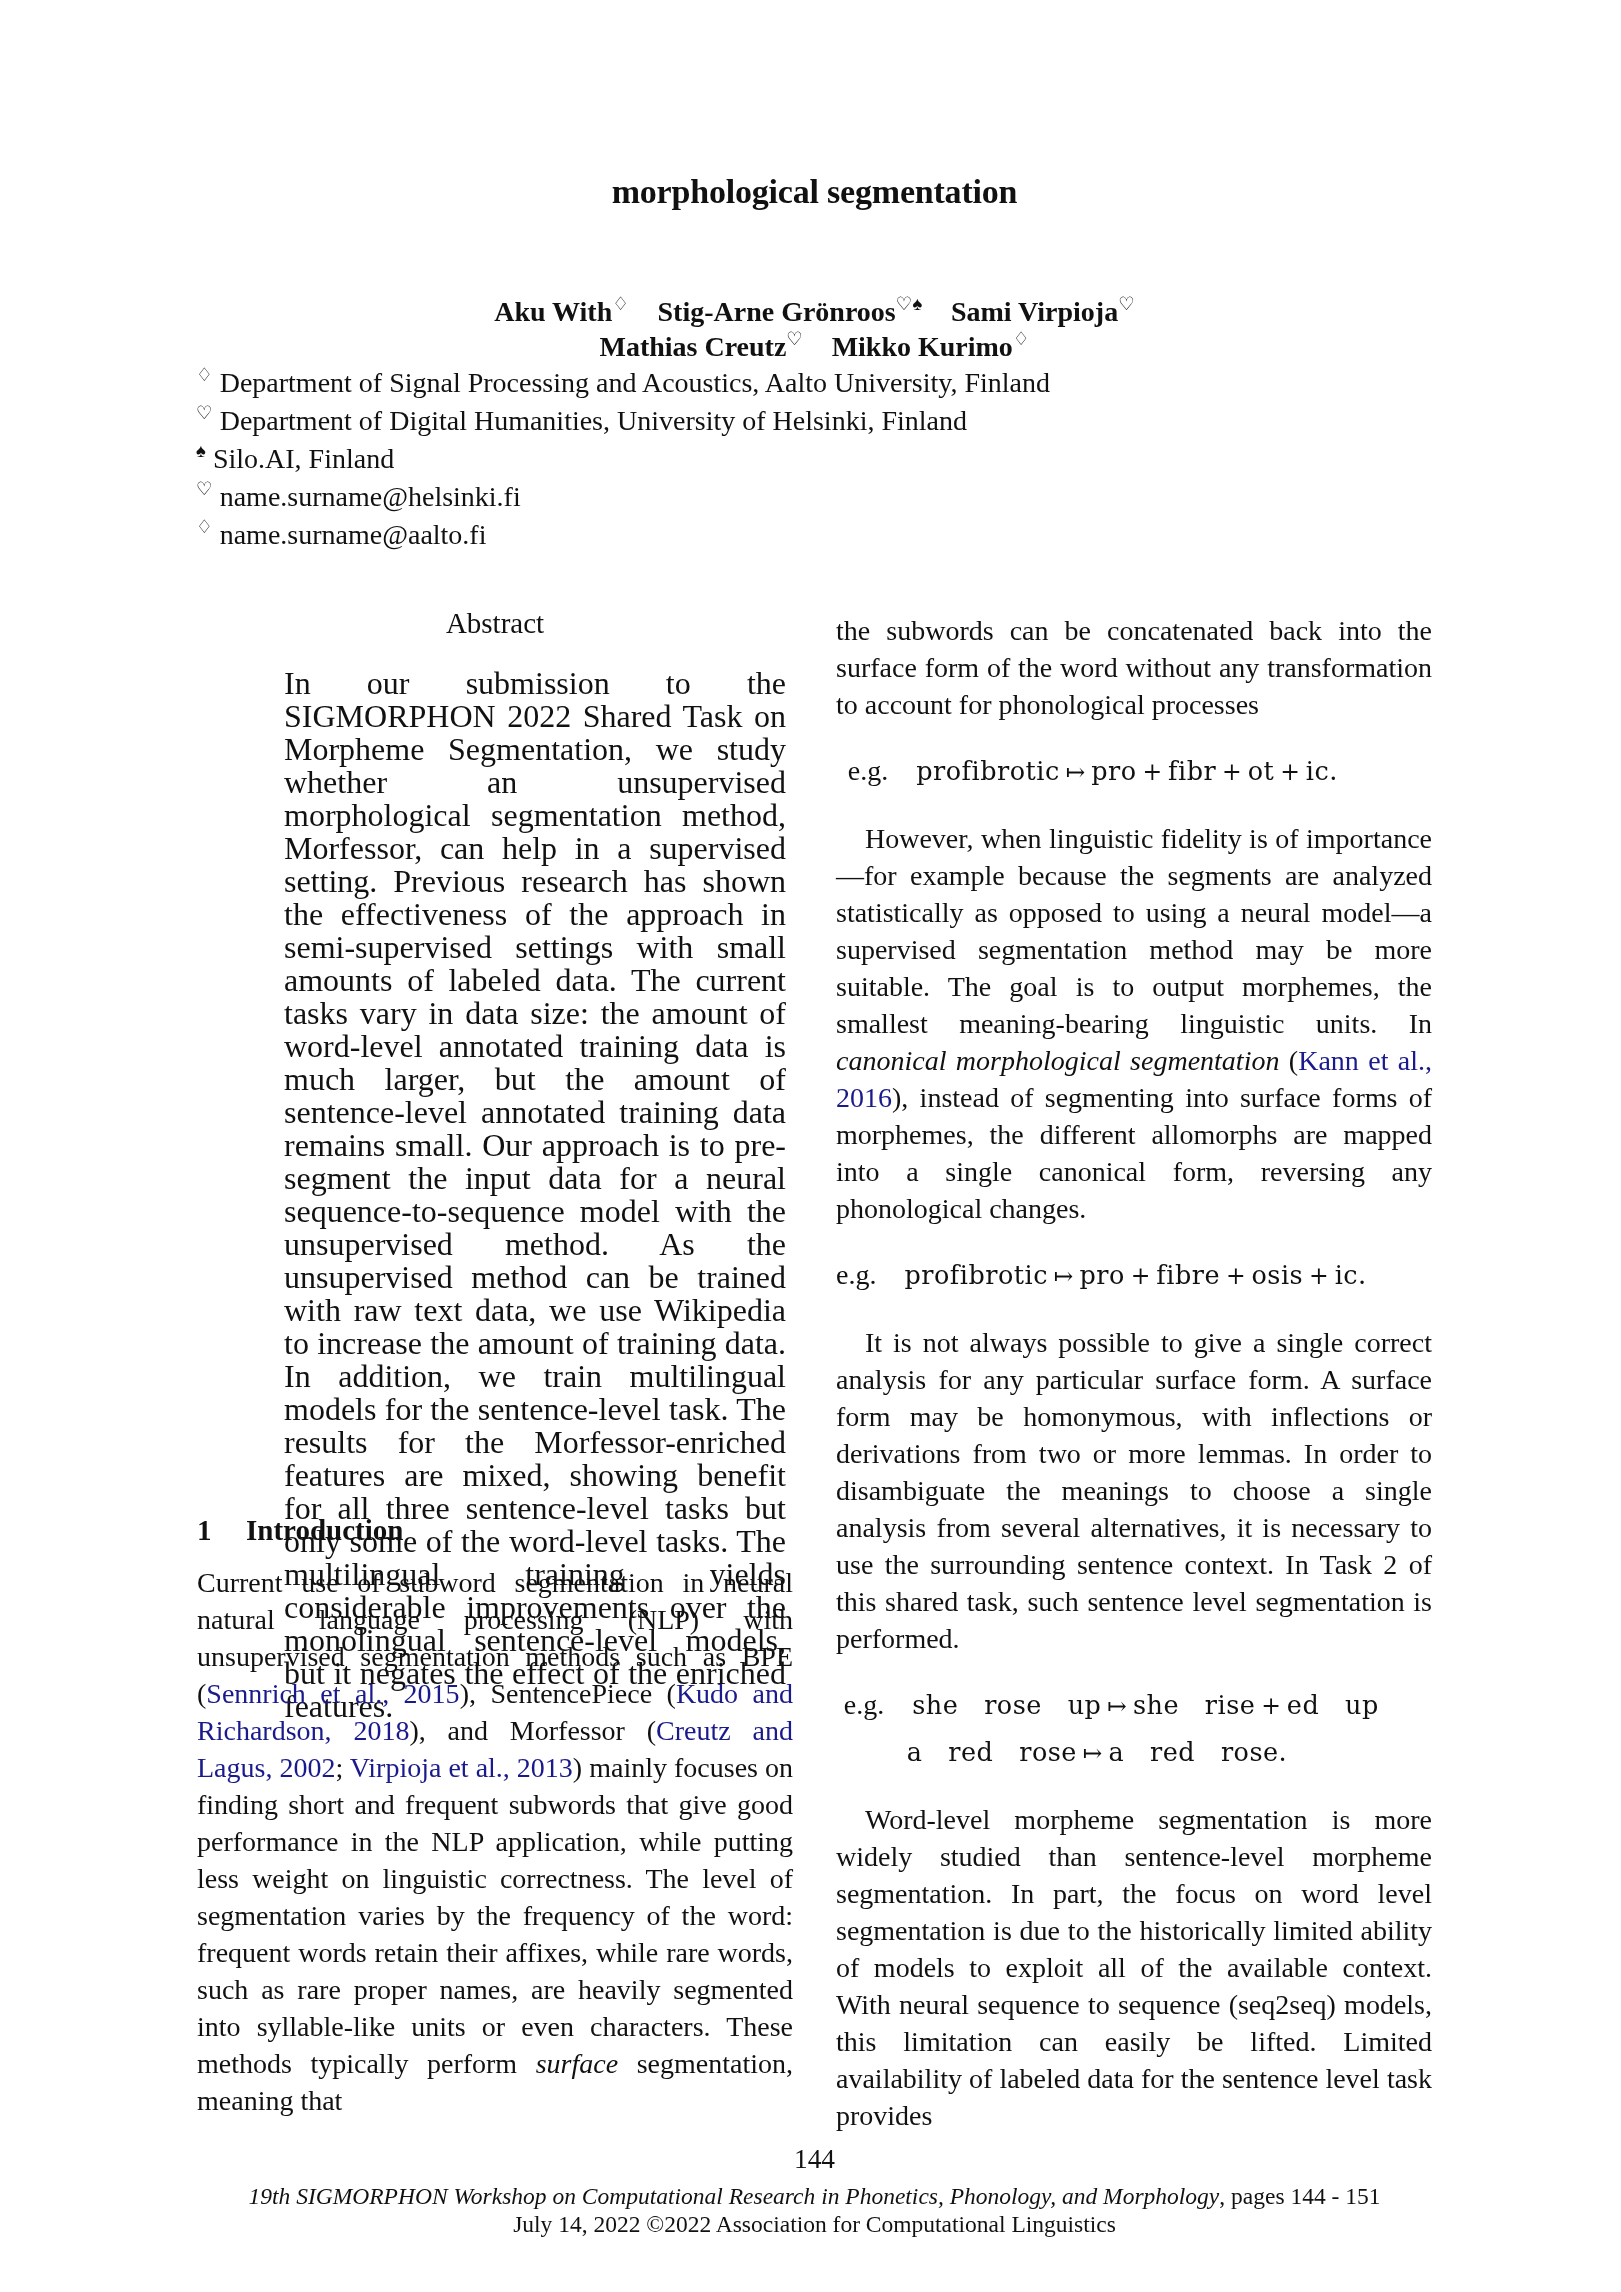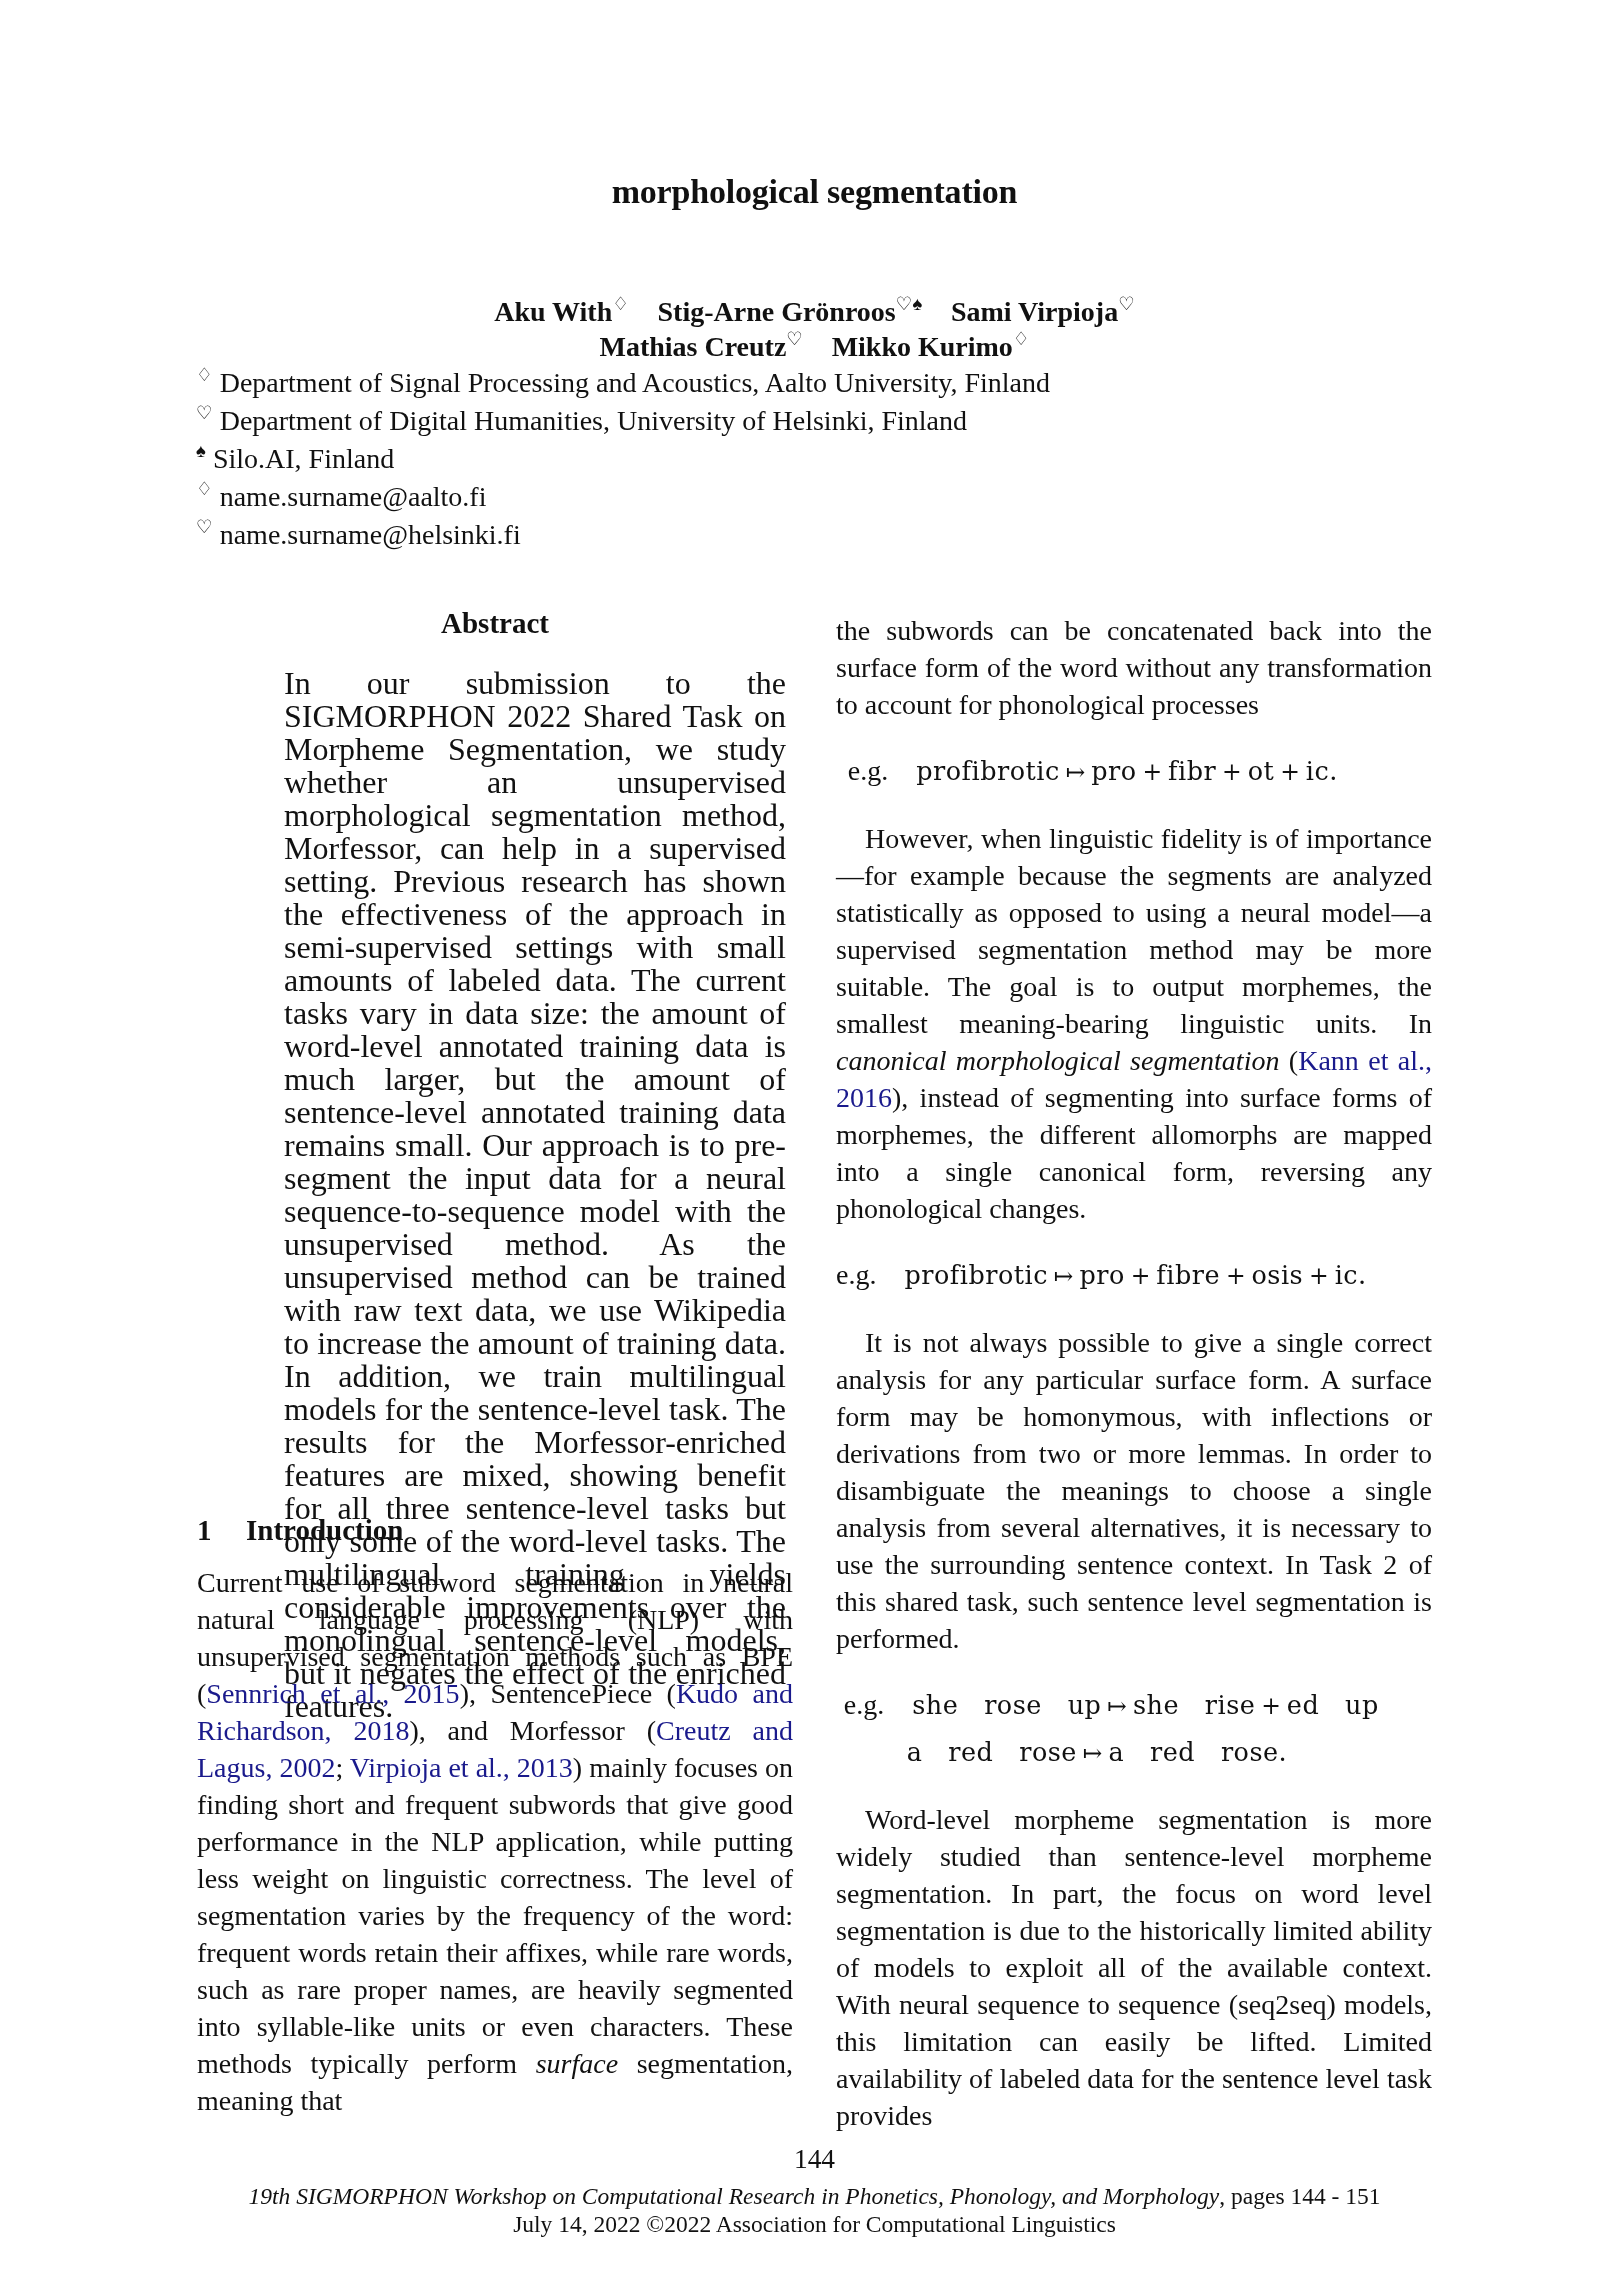--- a/index.html
+++ b/index.html
@@ -23,21 +23,21 @@
     text-align: left; font-size: 28px; line-height: 38px;
   }
   .col {
     position: absolute; width: 596px; font-size: 28px; line-height: 37px;
     text-align: justify; hyphens: manual;
   }
   .col-left { left: 197px; top: 1564px; }
   .col-right { left: 836px; top: 612px; }
   .abstract-title {
     position: absolute; left: 197px; width: 596px; top: 606px; text-align: center;
-    font-weight: bold; font-size: 29px; line-height: 35px;
+    font-weight: normal; font-size: 29px; line-height: 35px;
   }
   .abstract-body {
     position: absolute; left: 244px; width: 502px; top: 667px;
     font-size: 32px; line-height: 33px; text-align: justify; margin-left: 40px;
   }
   .section-title {
     position: absolute; left: 197px; top: 1513px; font-weight: bold; font-size: 29px; line-height: 35px;
   }
   .section-title .num { display: inline-block; width: 49px; }
   p { margin: 0; }
@@ -73,22 +73,22 @@
   <div>
     <span>Mathias Creutz</span><sup>♡</sup><span class="sep"></span>
     <span>Mikko Kurimo</span><sup>♢</sup>
   </div>
 </div>
 
 <div class="affils">
   <div><sup>♢</sup> <span>Department of Signal Processing and Acoustics, Aalto University, Finland</span></div>
   <div><sup>♡</sup> <span>Department of Digital Humanities, University of Helsinki, Finland</span></div>
   <div><sup>♠</sup> <span>Silo.AI, Finland</span></div>
+  <div><sup>♡</sup> <span>name.surname@helsinki.fi</span></div>
   <div><sup>♢</sup> <span>name.surname@aalto.fi</span></div>
-  <div><sup>♡</sup> <span>name.surname@helsinki.fi</span></div>
 </div>
 
 <div class="abstract-title">Abstract</div>
 <div class="abstract-body">In our submission to the SIGMORPHON 2022 Shared Task on Morpheme Segmentation, we study whether an unsupervised morphological segmentation method, Morfessor, can help in a supervised setting.  Previous research has shown the effectiveness of the approach in semi-supervised settings with small amounts of labeled data. The current tasks vary in data size: the amount of word-level annotated training data is much larger, but the amount of sentence-level annotated training data remains small. Our approach is to pre-segment the input data for a neural sequence-to-sequence model with the unsupervised method. As the unsupervised method can be trained with raw text data, we use Wikipedia to increase the amount of training data.  In addition, we train multilingual models for the sentence-level task.  The results for the Morfessor-enriched features are mixed, showing benefit for all three sentence-level tasks but only some of the word-level tasks.  The multilingual training yields considerable improvements over the monolingual sentence-level models, but it negates the effect of the enriched features.</div>
 
 <div class="section-title">
   <span class="num">1</span><span>Introduction</span>
 </div>
 
 <div class="col col-left">

